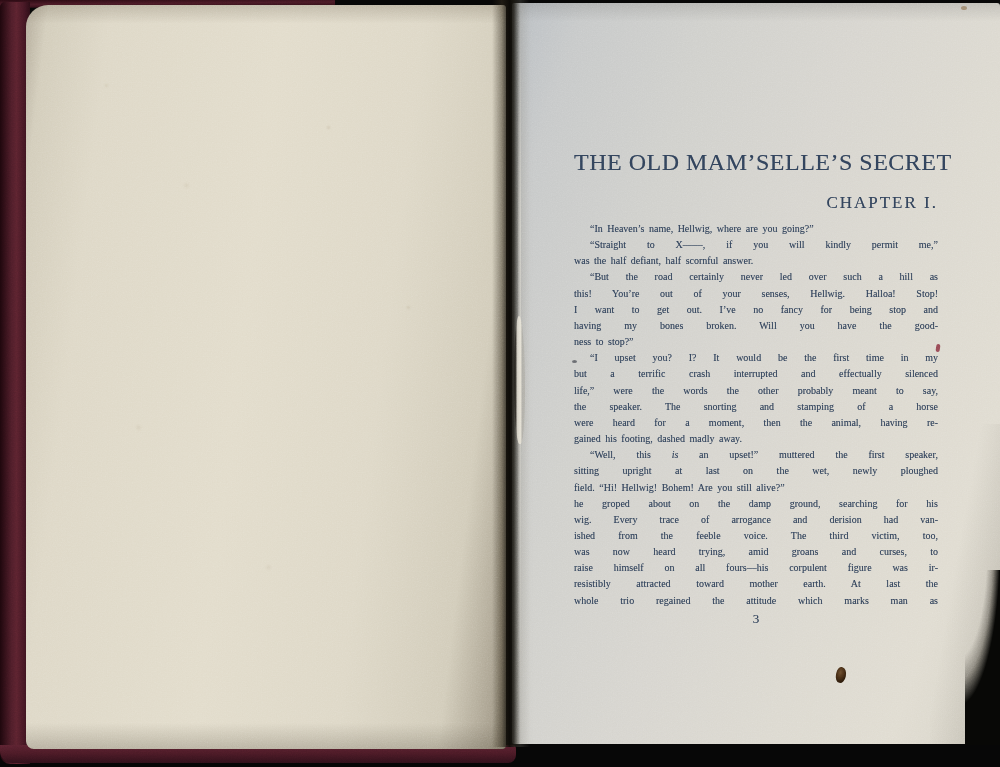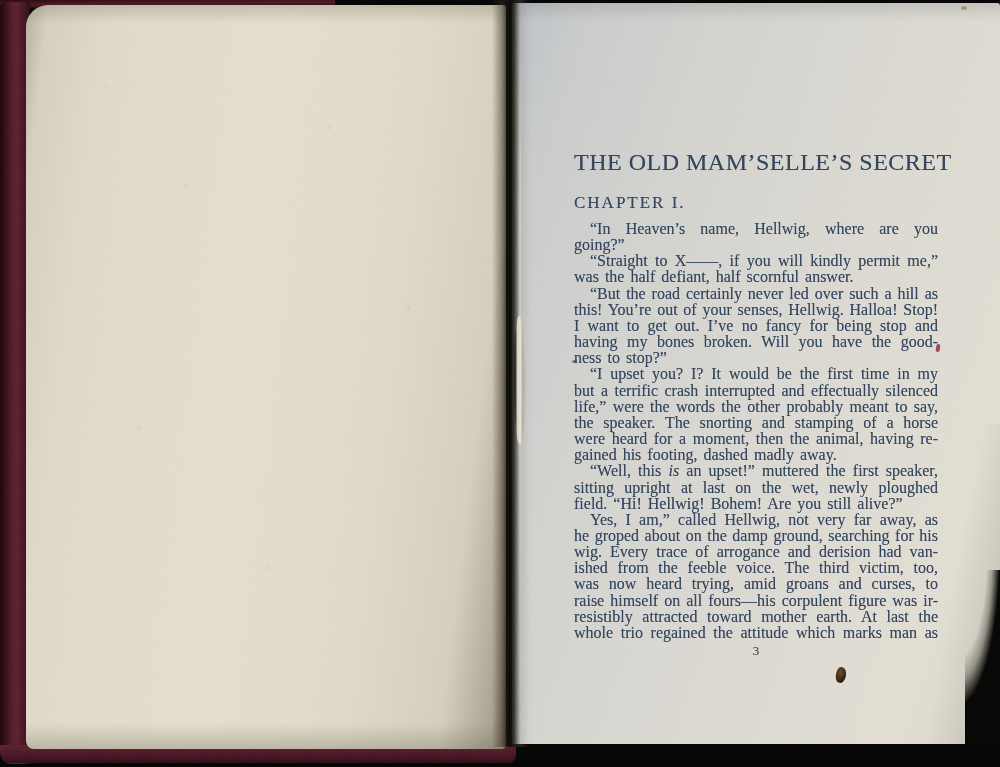--- a/index.html
+++ b/index.html
@@ -47,23 +47,23 @@
     background:linear-gradient(180deg,rgba(242,240,232,0) 0%,rgba(242,240,232,.65) 30%,rgba(242,240,232,.25) 80%,rgba(242,240,232,0));}
   .page-curve{position:absolute;right:0;bottom:0;width:70px;height:320px;
     background:linear-gradient(100deg,rgba(0,0,0,0) 40%,rgba(120,115,105,.16) 72%,rgba(92,88,78,.28) 96%);}
   .corner-black{position:absolute;right:-1px;bottom:-1px;width:36px;height:175px;
     background:radial-gradient(150% 115% at -20% -12%,rgba(0,0,0,0) 54%,rgba(72,68,60,.45) 65%,#070705 78%);}
 
   
   .text-block{position:absolute;left:62px;top:144px;width:364px;color:#31425a;
     text-shadow:0 0 .5px rgba(49,66,90,.55);}
   .title{font-size:24px;line-height:30px;text-align:center;white-space:nowrap;letter-spacing:.5px;}
-  .chapter{margin-top:16px;font-size:17px;line-height:20px;text-align:left;
+  .chapter{margin-top:16px;font-size:17px;line-height:20px;text-align:right;
     letter-spacing:2px;white-space:nowrap;}
-  .body-text{margin-top:8px;font-size:16px;line-height:16.15px;}
+  .body-text{margin-top:8px;font-size:10px;line-height:16.15px;}
   .line{text-align:justify;text-align-last:justify;}
   .line.indent{text-indent:16px;}
   .line.para-end{text-align-last:left;word-spacing:2px;}
   .page-number{margin-top:2px;font-size:13px;line-height:16px;text-align:center;}
 
   
   .ink-stain{position:absolute;left:836px;top:667px;width:10px;height:16px;z-index:7;
     border-radius:45% 55% 50% 50%;transform:rotate(12deg);
     background:radial-gradient(60% 60% at 40% 35%,#6a4c2e 0%,#4a3018 55%,#2f1d0c 100%);}
   .red-mark{position:absolute;left:936px;top:344px;width:4px;height:8px;z-index:7;
@@ -105,21 +105,20 @@
           <div class="line para-end">ness to stop?”</div>
           <div class="line indent">“I upset you? I?  It would be the first time in my</div>
           <div class="line">but a terrific crash interrupted and effectually silenced</div>
           <div class="line">life,” were the words the other probably meant to say,</div>
           <div class="line">the speaker.  The snorting and stamping of a horse</div>
           <div class="line">were heard for a moment, then the animal, having re-</div>
           <div class="line para-end">gained his footing, dashed madly away.</div>
           <div class="line indent">“Well, this <i>is</i> an upset!” muttered the first speaker,</div>
           <div class="line">sitting upright at last on the wet, newly ploughed</div>
           <div class="line para-end">field.  “Hi! Hellwig! Bohem! Are you still alive?”</div>
-          <div class="line indent">Yes, I am,” called Hellwig, not very far away, as</div>
           <div class="line">he groped about on the damp ground, searching for his</div>
           <div class="line">wig.  Every trace of arrogance and derision had van-</div>
           <div class="line">ished from the feeble voice.  The third victim, too,</div>
           <div class="line">was now heard trying, amid groans and curses, to</div>
           <div class="line">raise himself on all fours—his corpulent figure was ir-</div>
           <div class="line">resistibly attracted toward mother earth.  At last the</div>
           <div class="line">whole trio regained the attitude which marks man as</div>
         </div>
       <div class="page-number">3</div>
     </div>

